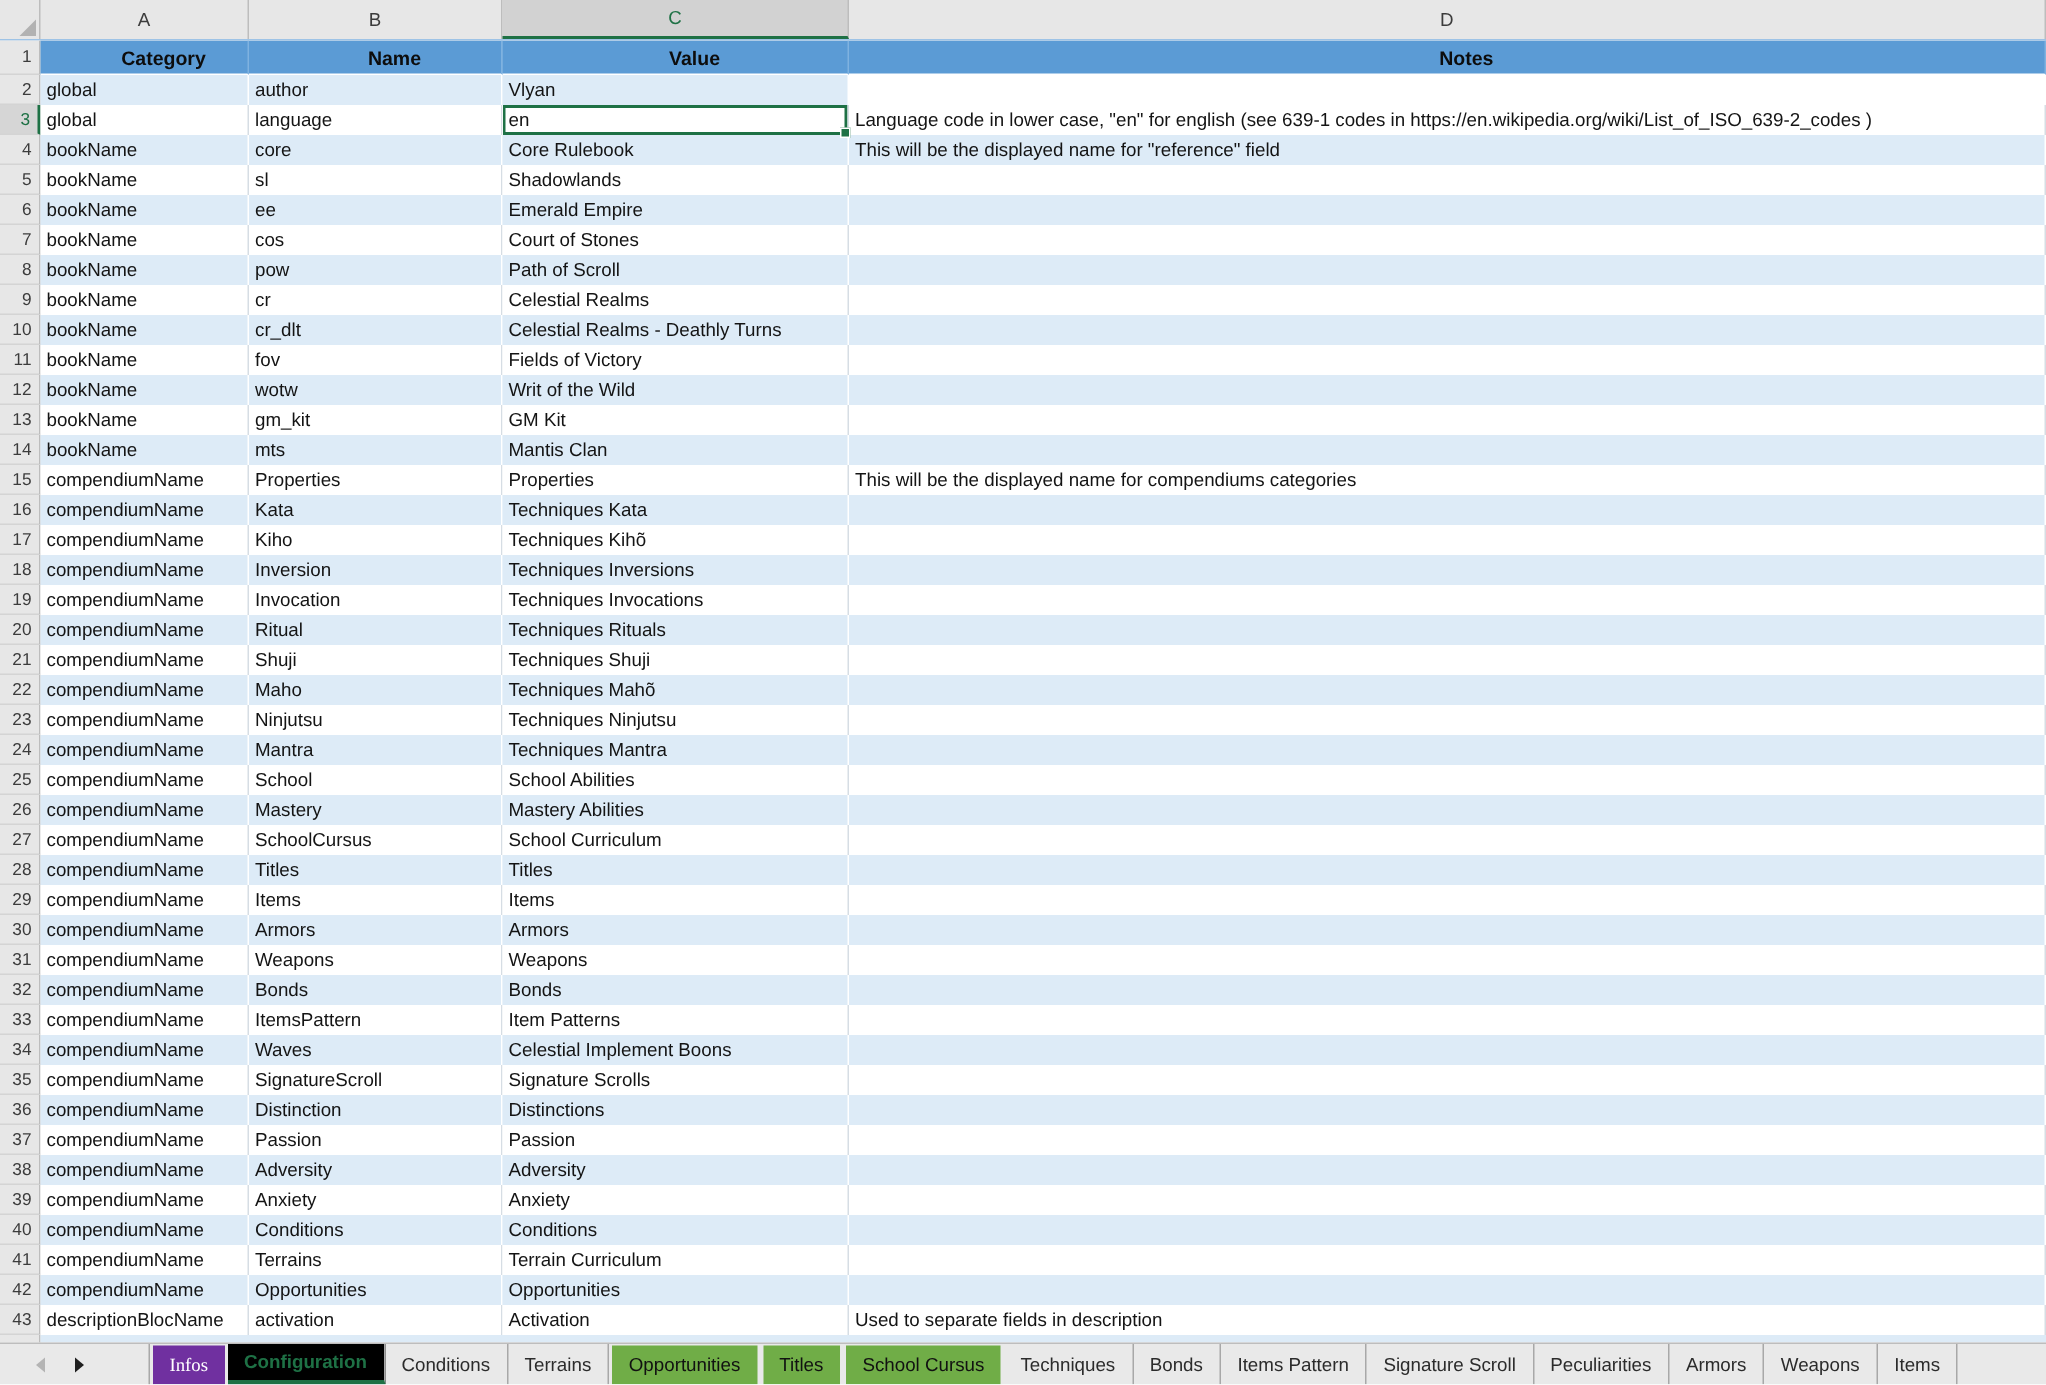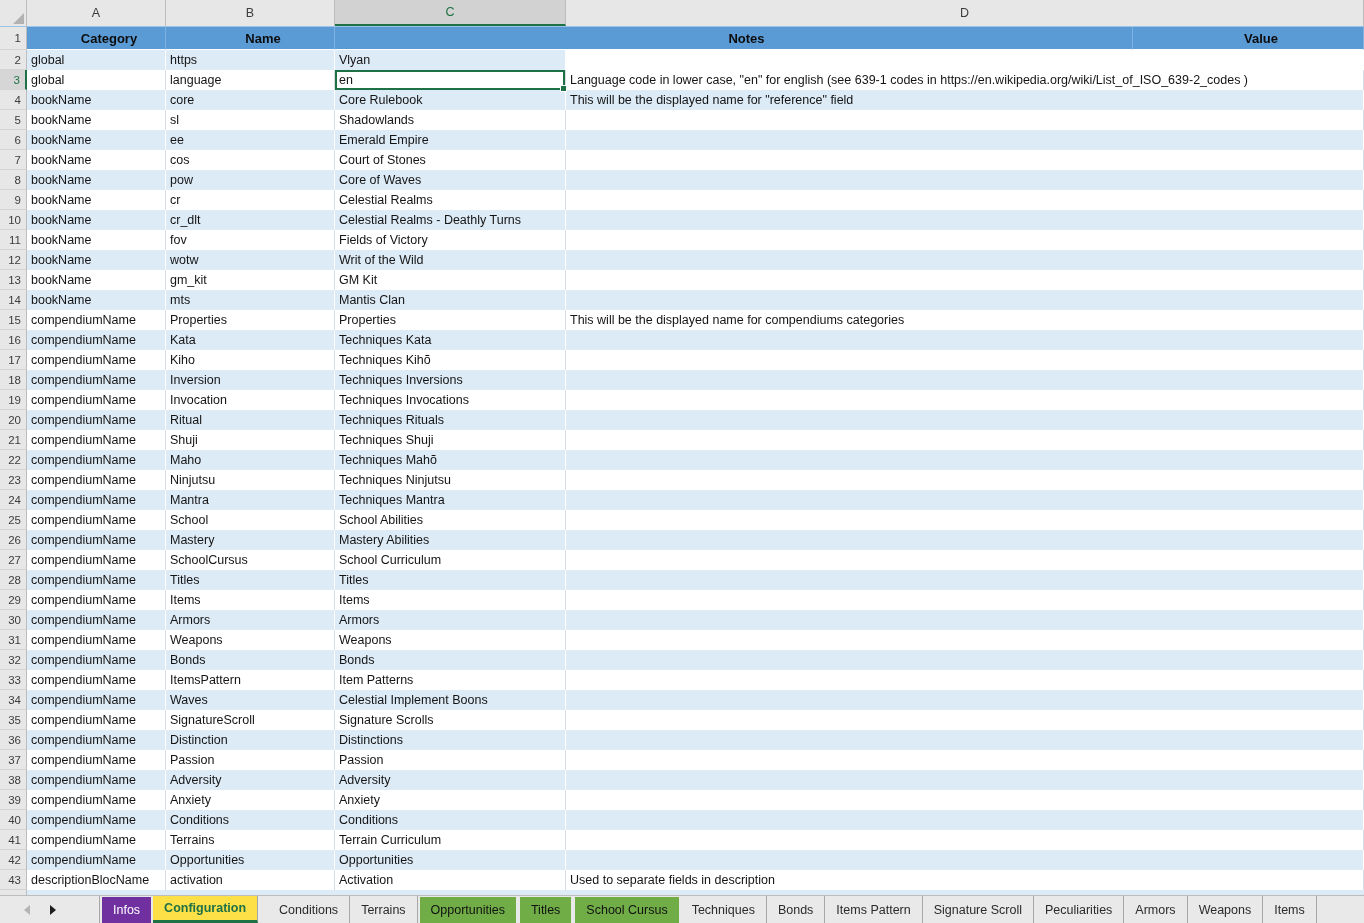--- a/index.html
+++ b/index.html
@@ -49,24 +49,24 @@
             display:flex; align-items:stretch; overflow:hidden; }
   .tabnav { display:flex; align-items:center; padding-left:24px; gap:20px; width:100px; flex:0 0 100px;
             border-right:1px solid #a8a8a8; }
   .arrow { width:0; height:0; display:inline-block; cursor:pointer; }
   .arrow.left  { border-top:5px solid transparent; border-bottom:5px solid transparent; border-right:6px solid #b4b4b4; }
   .arrow.right { border-top:5px solid transparent; border-bottom:5px solid transparent; border-left:6px solid #1f1f1f; }
   .tabs { display:flex; align-items:stretch; overflow:hidden; flex:1; }
   .tab { border:none; background:transparent; font-family:inherit; display:flex; align-items:center;
          padding:0 11px; font-size:12.5px; color:#2b2b2b; white-space:nowrap; cursor:pointer; }
   .tab.t-plain { border-right:1px solid #a8a8a8; }
-  .tab.t-purple { background:#7030A0; color:#ffffff; margin:1px 2px 0 2px; }
+  .tab.t-purple { background:#7030A0; color:#ffffff; margin:1px 2px 0 2px;font-family:Liberation Serif, serif; }
   .tab.t-green { background:#70AD47; color:#111; margin:1px 2px 0 2px; }
-  .tab.t-active { background:#fde047; color:#1E7145; font-weight:bold; border-bottom:3px solid #1E7145;
-                  border-right:1px solid #a8a8a8; margin-right:10px; }
+  .tab.t-active { background:#000000; color:#1E7145; font-weight:bold; border-bottom:3px solid #1E7145;
+                  border-right:1px solid #a8a8a8; margin-right:0; }
 </style>
 </head>
 <body>
 
 <div class="sheet">
 
   <div class="colheads">
     <div class="corner">
       <div class="tri"></div>
     </div>
@@ -74,28 +74,28 @@
     <div class="colhead w-b">B</div>
     <div class="colhead w-c sel">C</div>
     <div class="colhead w-d">D</div>
   </div>
 
   <div class="gridwrap">
     <div class="row header-row">
       <div class="gut">1</div>
       <div class="cell w-a">Category</div>
       <div class="cell w-b">Name</div>
+      <div class="cell w-c">Value</div>
       <div class="cell w-d">Notes</div>
-      <div class="cell w-c">Value</div>
     </div>
 
   <div class="row band">
     <div class="gut">2</div>
     <div class="cell w-a">global</div>
-    <div class="cell w-b">https</div>
+    <div class="cell w-b">author</div>
     <div class="cell w-c">Vlyan</div>
   </div>
       <div class="row">
     <div class="gut selected-head">3</div>
     <div class="cell w-a">global</div>
     <div class="cell w-b">language</div>
     <div class="cell w-c active-cell">en</div>
     <div class="cell w-d">Language code in lower case, "en" for english (see 639-1 codes in https://en.wikipedia.org/wiki/List_of_ISO_639-2_codes )</div>
   </div>
       <div class="row band">
@@ -123,21 +123,21 @@
     <div class="gut">7</div>
     <div class="cell w-a">bookName</div>
     <div class="cell w-b">cos</div>
     <div class="cell w-c">Court of Stones</div>
     <div class="cell w-d"></div>
   </div>
       <div class="row band">
     <div class="gut">8</div>
     <div class="cell w-a">bookName</div>
     <div class="cell w-b">pow</div>
-    <div class="cell w-c">Core of Waves</div>
+    <div class="cell w-c">Path of Scroll</div>
     <div class="cell w-d"></div>
   </div>
       <div class="row">
     <div class="gut">9</div>
     <div class="cell w-a">bookName</div>
     <div class="cell w-b">cr</div>
     <div class="cell w-c">Celestial Realms</div>
     <div class="cell w-d"></div>
   </div>
       <div class="row band">

